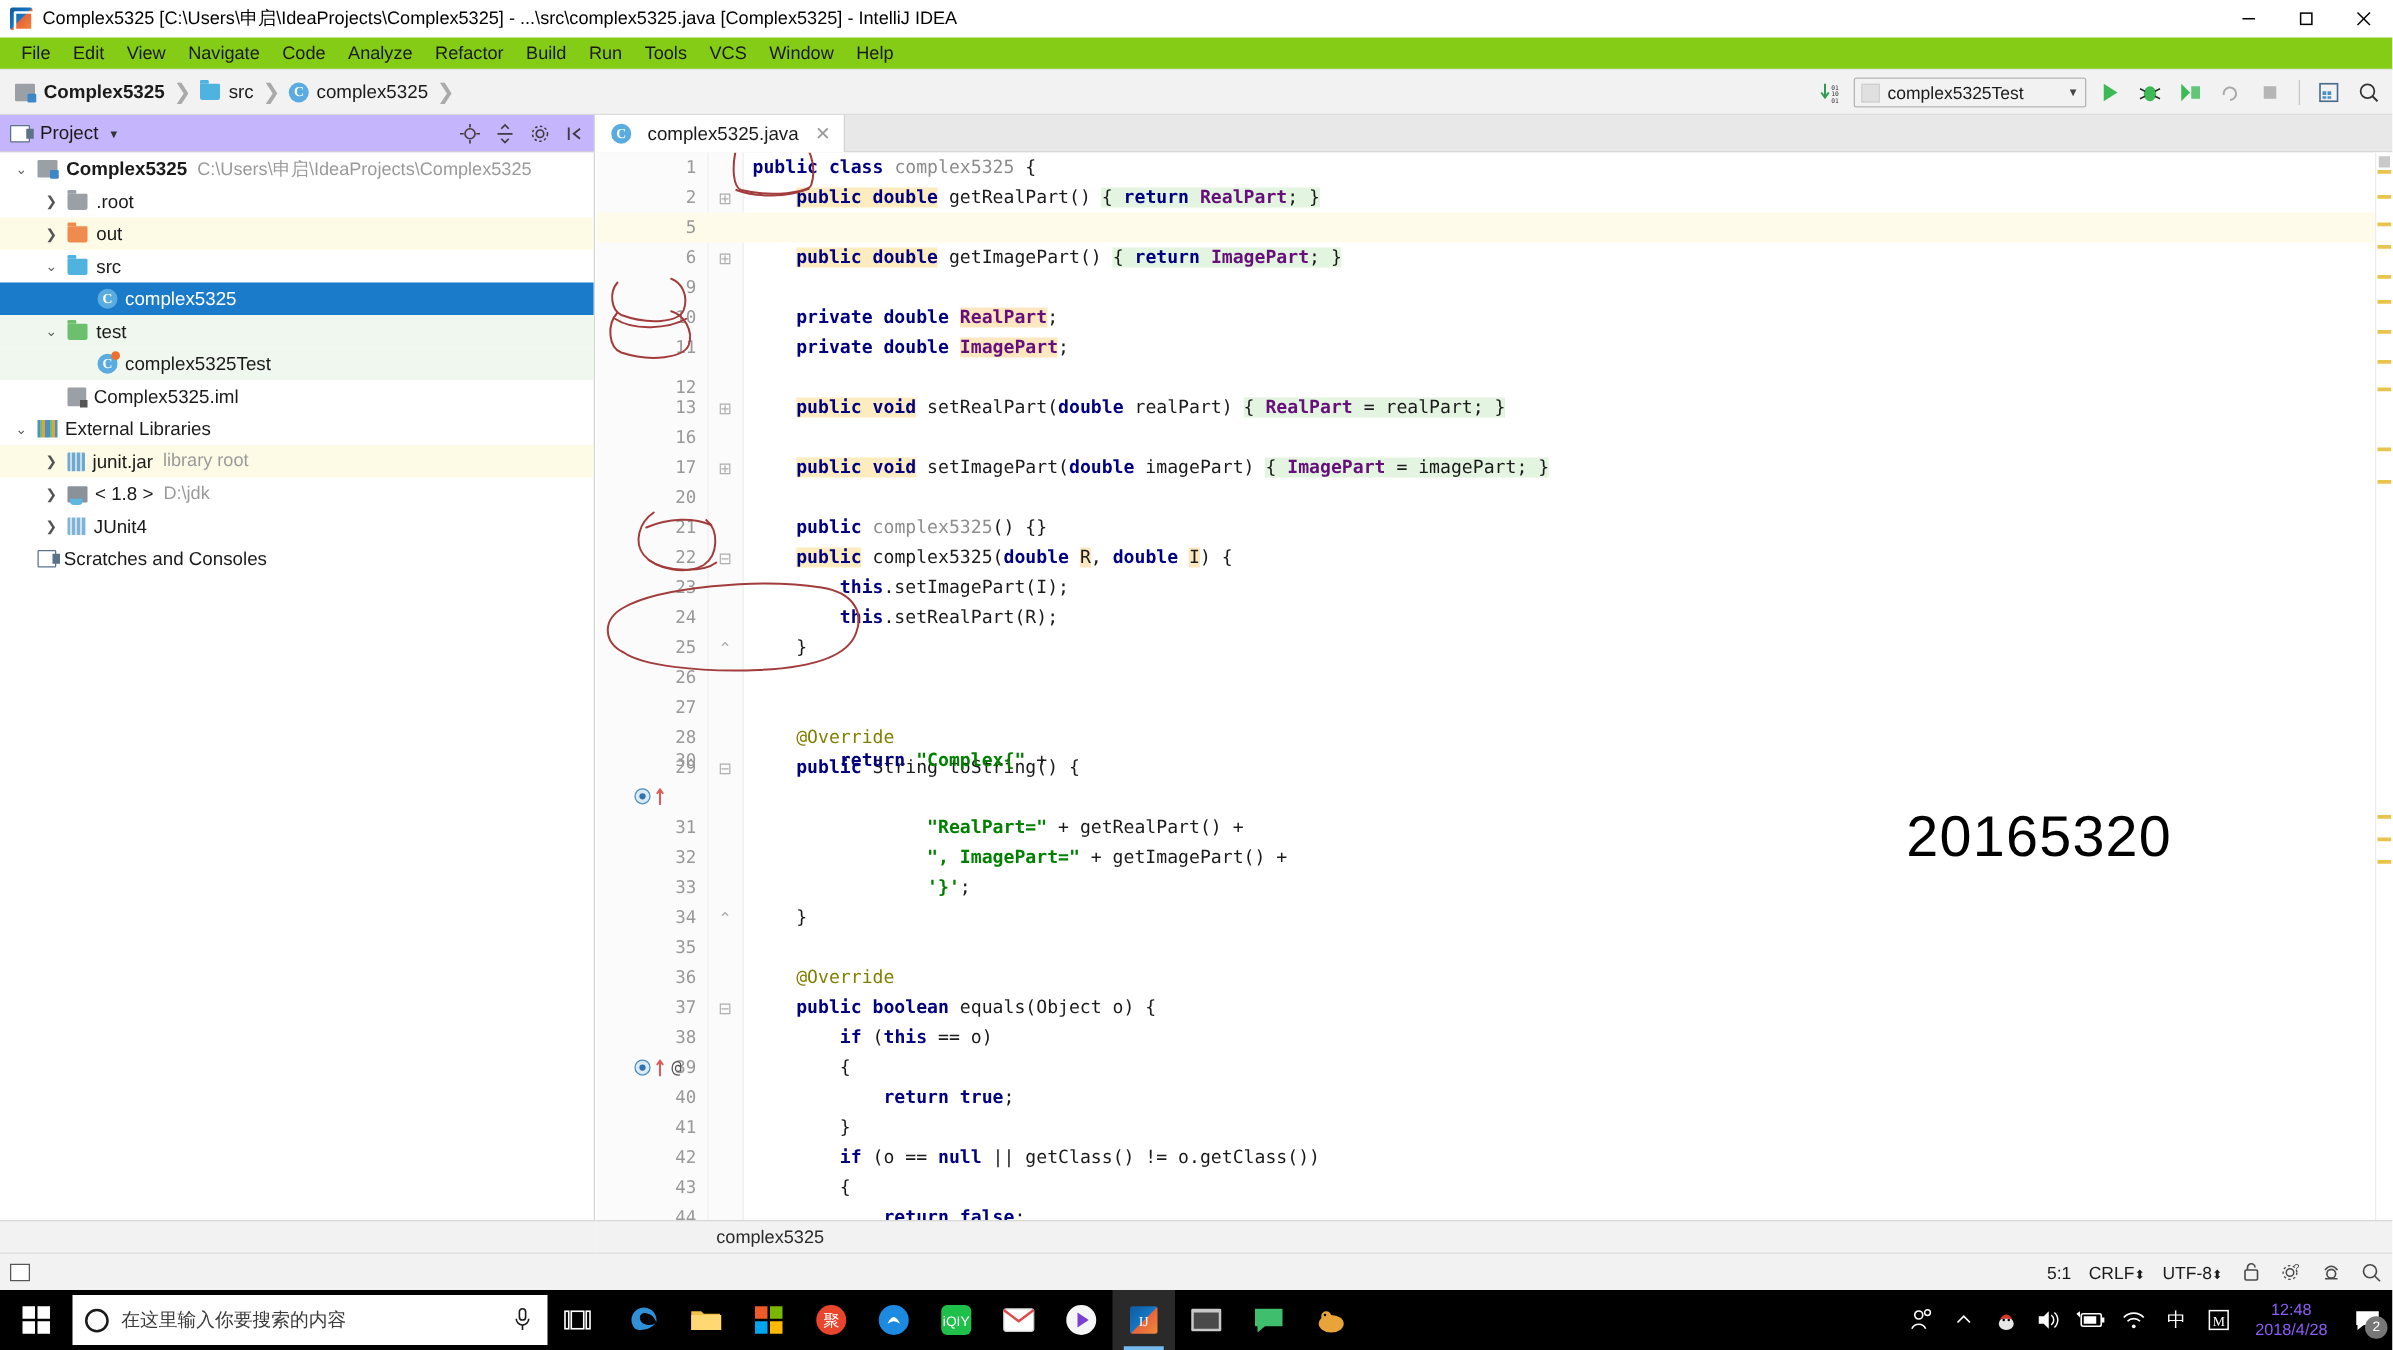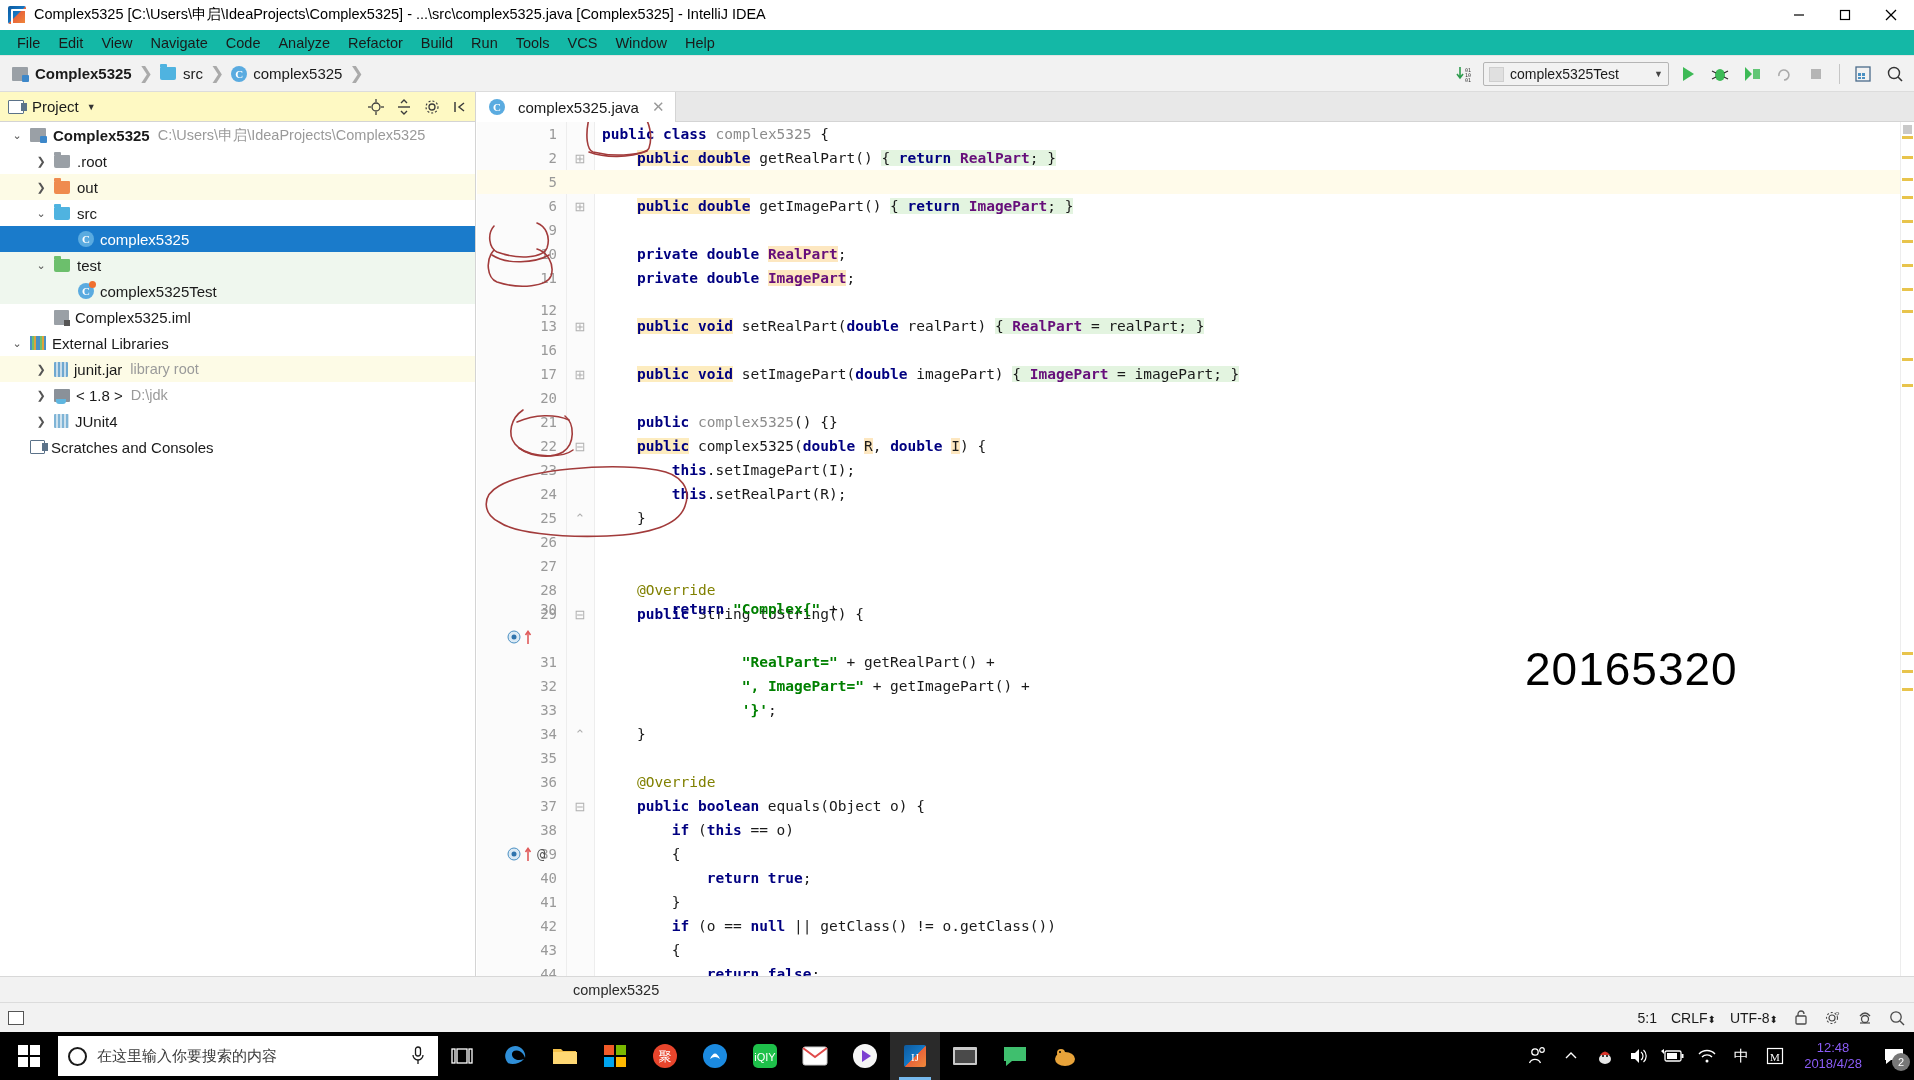--- a/index.html
+++ b/index.html
@@ -28,21 +28,21 @@
   }
   .title-text { font-size: 14.5px; color: #000; white-space: nowrap; }
   .wincontrols { position: absolute; right: 0; top: 0; height: 30px; display: flex; }
   .wc { width: 46px; height: 30px; display: flex; align-items: center; justify-content: center;
         color: #000; font-size: 14px; }
   .wc svg { display:block; }
 
   
   .menubar {
     position: absolute; left: 0; top: 30px; width: 1914px; height: 26px;
-    background: #14b8a6; display: flex; align-items: center; padding-left: 8px;
+    background: #84cc16; display: flex; align-items: center; padding-left: 8px;
     border-bottom: 1px solid #e3e3e3;
   }
   .menu-item { font-size: 14.5px; color: #1a1a1a; padding: 2px 9px; cursor: default; white-space: nowrap;}
 
   
   .navbar {
     position: absolute; left: 0; top: 56px; width: 1914px; height: 36px;
     background: #f2f2f2; display: flex; align-items: center; padding-left: 12px;
     border-bottom: 1px solid #dcdcdc;
   }
@@ -78,21 +78,21 @@
   .runconfig .rc-ico { width: 15px; height: 15px; background: #e0e0e0; border: 1px solid #cfcfcf; margin-right: 6px; flex:none; }
   .runconfig .rc-txt { font-size: 14px; color: #1a1a1a; flex: 1; white-space: nowrap; }
   .runconfig .rc-arrow { font-size: 9px; color: #444; }
   .tb-btn { width: 26px; height: 26px; display:flex; align-items:center; justify-content:center; }
   .dl-ico { width: 24px; height: 24px; display:flex;align-items:center;justify-content:center; }
   .vbar { width: 1px; height: 20px; background: #c6c6c6; margin: 0 4px; }
 
   
   .proj-header {
     position: absolute; left: 0; top: 92px; width: 476px; height: 30px;
-    background: #fef9c3; display: flex; align-items: center; padding-left: 8px;
+    background: #c4b5fd; display: flex; align-items: center; padding-left: 8px;
     border-bottom: 1px solid #d4d4d4; border-right: 1px solid #d4d4d4;
   }
   .ph-ico { width: 16px; height: 14px; flex:none; margin-right: 8px; position:relative;
             background:#fff; border:1.5px solid #5b7289; border-radius:1px;}
   .ph-ico::after{content:"";position:absolute;right:-4px;top:2px;width:6px;height:8px;background:#5b7289;}
   .ph-title { font-size: 15px; color: #1a1a1a; }
   .ph-arrow { margin-left: 8px; font-size: 9px; color: #333; }
   .ph-actions { position: absolute; right: 6px; top: 0; height: 30px; display: flex; align-items: center; gap: 10px; }
   .ph-act { width: 18px; height: 18px; display:flex;align-items:center;justify-content:center; color:#3c3c3c; }
 

